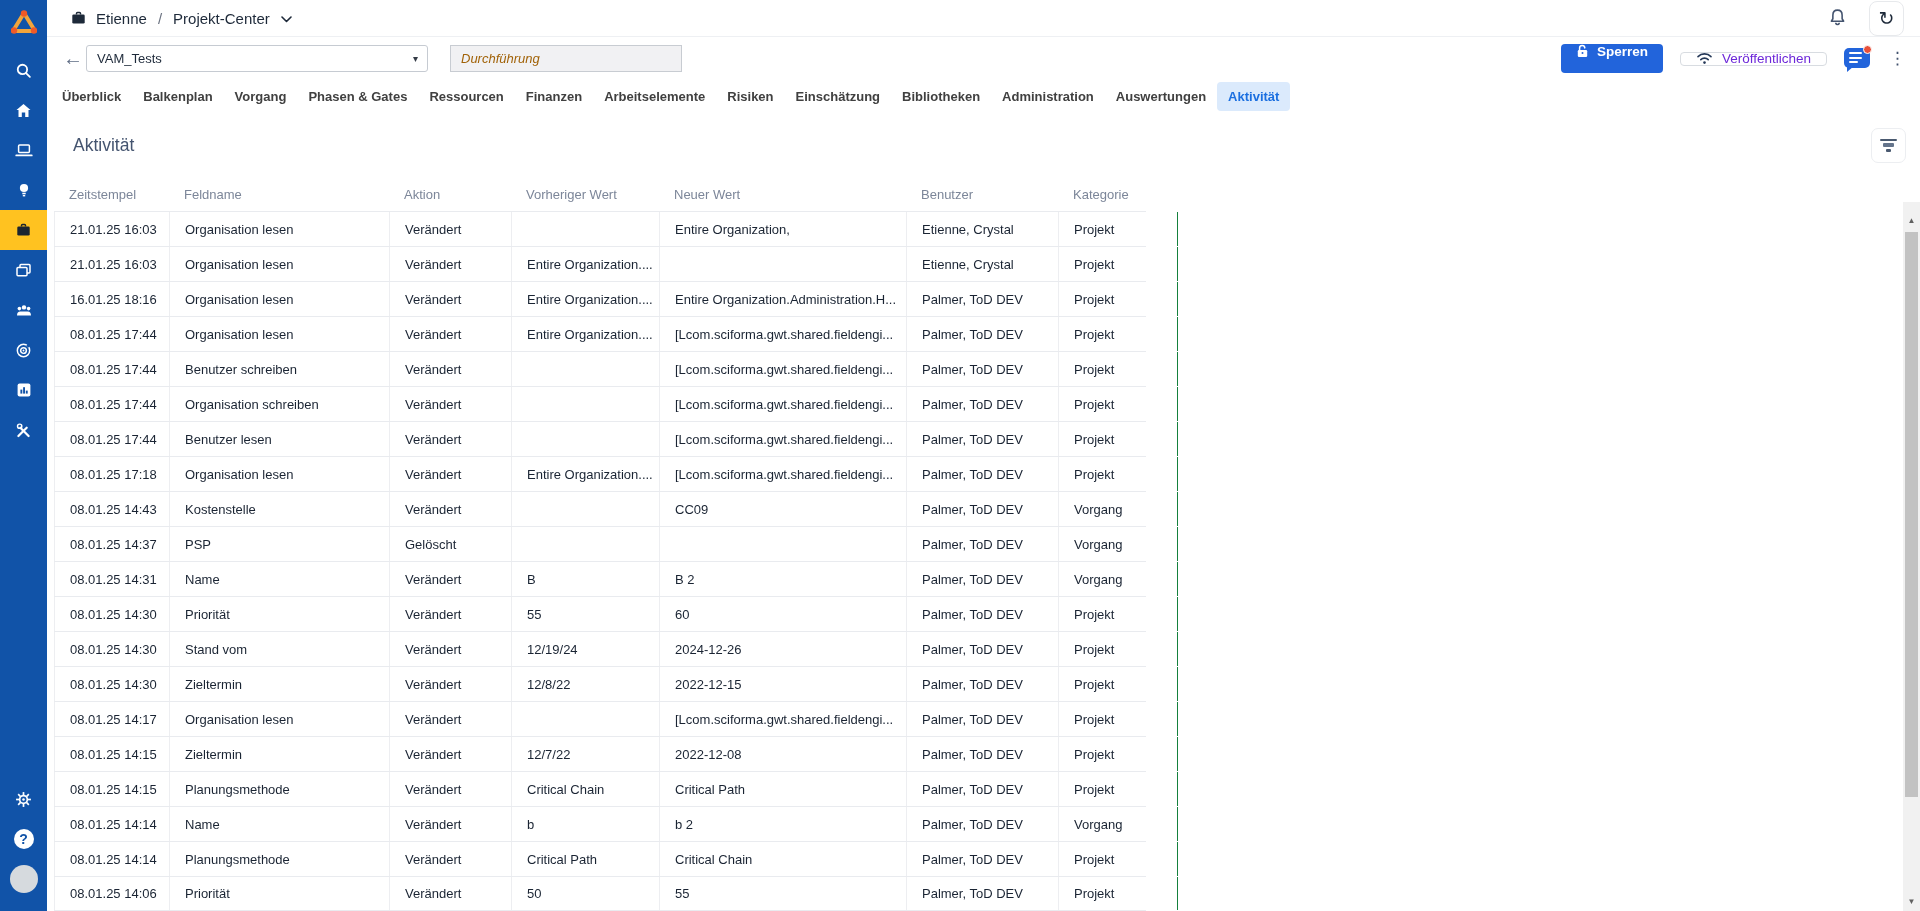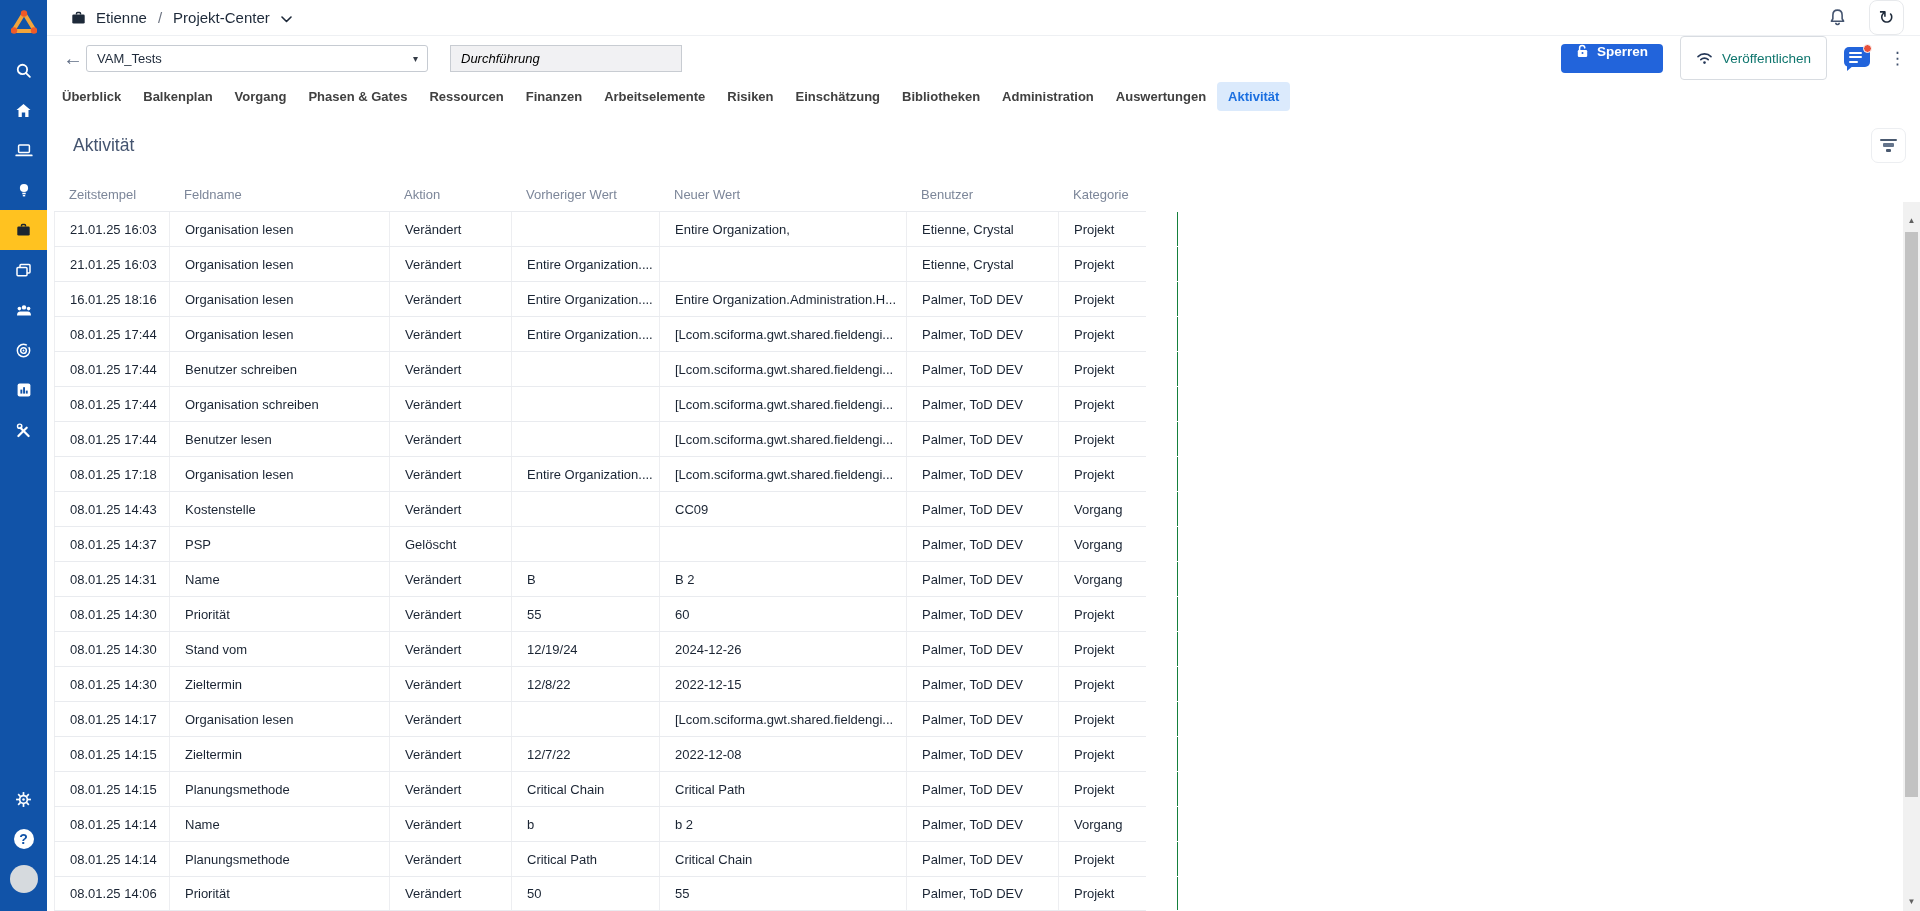--- a/index.html
+++ b/index.html
@@ -26,24 +26,24 @@
   .crumb .sep { color:#6b7280; margin:0 2px; }
   .crumb-chevron { margin-left:2px; margin-top:3px; }
   .topbar-right { margin-left:auto; display:flex; align-items:center; gap:22px; }
   .iconbtn { background:none; border:none; cursor:pointer; color:#44546f; display:flex; align-items:center; justify-content:center; }
   .refresh-btn { width:35px; height:35px; border:1px solid #e7e9ec; border-radius:8px; font-size:19px; color:#1d2939; background:#fff; }
 
   .toolbar { height:48px; display:flex; align-items:center; padding:0 14px 0 13px; }
   .back-btn { font-size:20px; color:#5e6c84; background:none; border:none; cursor:pointer; width:26px; }
   .proj-select { width:342px; height:27px; border:1px solid #c6cbd2; border-radius:3px; background:#fff; display:flex; align-items:center; justify-content:space-between; padding:0 9px 0 10px; font-size:13px; cursor:pointer; }
   .proj-select .caret { font-size:10px; color:#343b46; }
-  .phase-field { width:232px; height:27px; margin-left:22px; background:#f1f1f3; border:1px solid #c8ccd2; font-style:italic; font-size:13px; color:#000000; display:flex; align-items:center; padding:0 10px; }
+  .phase-field { width:232px; height:27px; margin-left:22px; background:#f1f1f3; border:1px solid #c8ccd2; font-style:italic; font-size:13px; color:#a16207; display:flex; align-items:center; padding:0 10px; }
   .toolbar-right { margin-left:auto; display:flex; align-items:center; gap:17px; }
   .btn-lock { height:29px; background:#2264db; color:#fff; border:none; border-radius:4px; display:flex; align-items:flex-start; gap:8px; padding:0 15px; font-size:13.5px; font-weight:bold; cursor:pointer; font-family:inherit; }
-  .btn-publish { height:44px; background:#fff; color:#0f766e; border:1px solid #d8dce1; border-radius:4px; display:flex; align-items:center; gap:9px; padding:0 15px; font-size:13.5px; cursor:pointer; font-family:inherit; }
+  .btn-publish { height:14px; background:#fff; color:#6d28d9; border:1px solid #d8dce1; border-radius:4px; display:flex; align-items:center; gap:9px; padding:0 15px; font-size:13.5px; cursor:pointer; font-family:inherit; }
   .chat-wrap { position:relative; width:28px; height:26px; cursor:pointer; }
   .chat-bubble { position:absolute; left:0; top:2px; width:26px; height:20px; background:#2264db; border-radius:5px; display:flex; flex-direction:column; justify-content:center; gap:2.5px; padding-left:5px; }
   .chat-bubble i { display:block; width:13px; height:2px; background:#fff; border-radius:1px; }
   .chat-bubble i:last-child { width:9px; }
   .chat-tail { position:absolute; left:3px; top:20px; width:0; height:0; border-left:7px solid #2264db; border-bottom:6px solid transparent; }
   .chat-dot { position:absolute; right:0; top:-1px; width:9px; height:9px; background:#e8503a; border-radius:50%; border:1.5px solid #fff; }
   .kebab { font-size:17px; color:#42526e; background:none; border:none; cursor:pointer; letter-spacing:0; line-height:1; }
 
   .tabbar { display:flex; align-items:center; padding:2px 0 0 4px; }
   .tab { border:none; background:none; font-family:inherit; font-size:13px; font-weight:bold; color:#404040; padding:7px 11px; border-radius:4px; cursor:pointer; }

